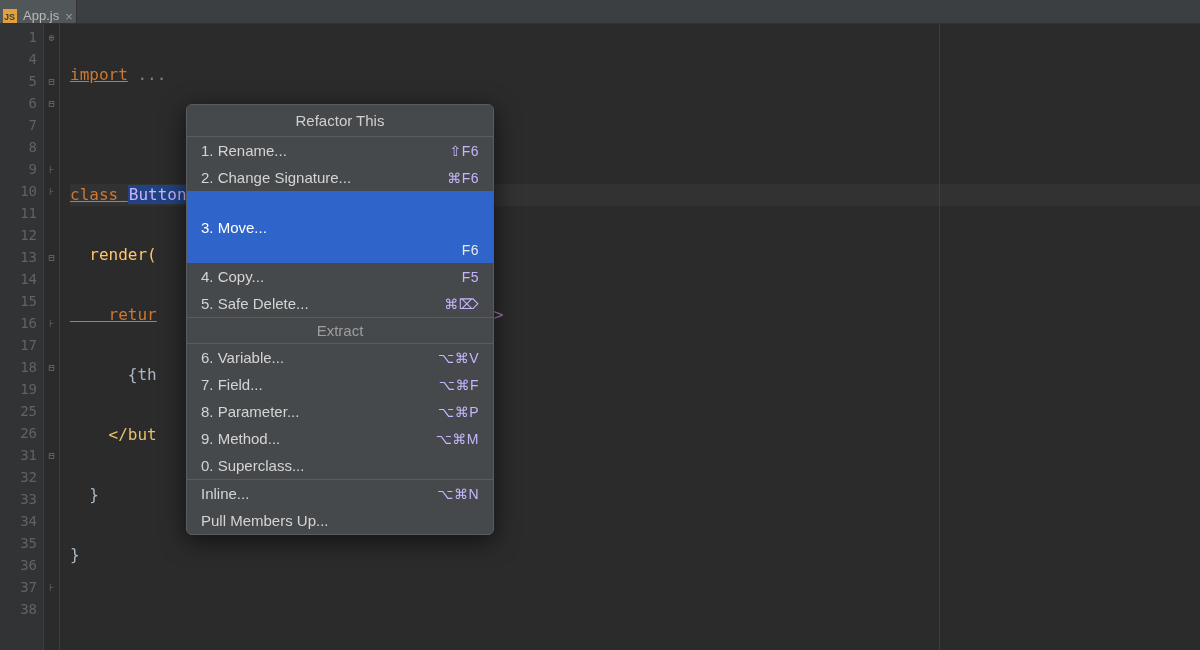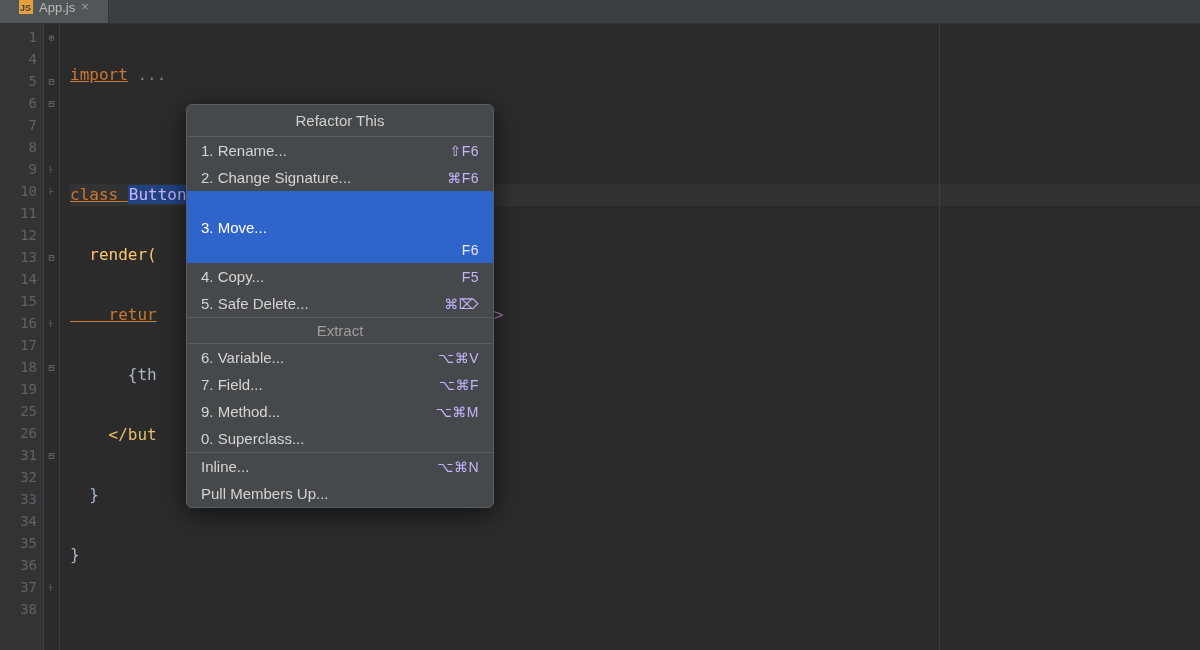--- a/index.html
+++ b/index.html
@@ -16,22 +16,22 @@
   
   .tabbar {
     height: 24px;
     background: #3c3f41;
     border-bottom: 1px solid #323232;
     display: flex;
     align-items: stretch;
   }
   .tab {
     display: flex;
-    align-items: flex-start;
-    padding: 0 19px;
+    align-items: flex-end;
+    padding: 0 3px;
     background: #515658;
     border-right: 1px solid #323232;
     font-size: 13px;
     color: #bbbbbb;
     gap: 6px;
   }
   .tab .js-icon {
     width: 14px; height: 14px;
     background: #e5a03c;
     display:flex;align-items:flex-end;justify-content:flex-start;
@@ -270,20 +270,24 @@
   <div id="menu-extract">
       <div class="menu-item">
         <span class="label">6. Variable...</span>
         <span class="short">⌥⌘V</span>
       </div>
       <div class="menu-item">
         <span class="label">7. Field...</span>
         <span class="short">⌥⌘F</span>
       </div>
       <div class="menu-item">
+        <span class="label">8. Parameter...</span>
+        <span class="short">⌥⌘P</span>
+      </div>
+      <div class="menu-item">
         <span class="label">9. Method...</span>
         <span class="short">⌥⌘M</span>
       </div>
       <div class="menu-item">
         <span class="label">0. Superclass...</span>
         <span class="short"></span>
       </div>
     </div>
   <div class="menu-divider"></div>
   <div id="menu-bottom">

